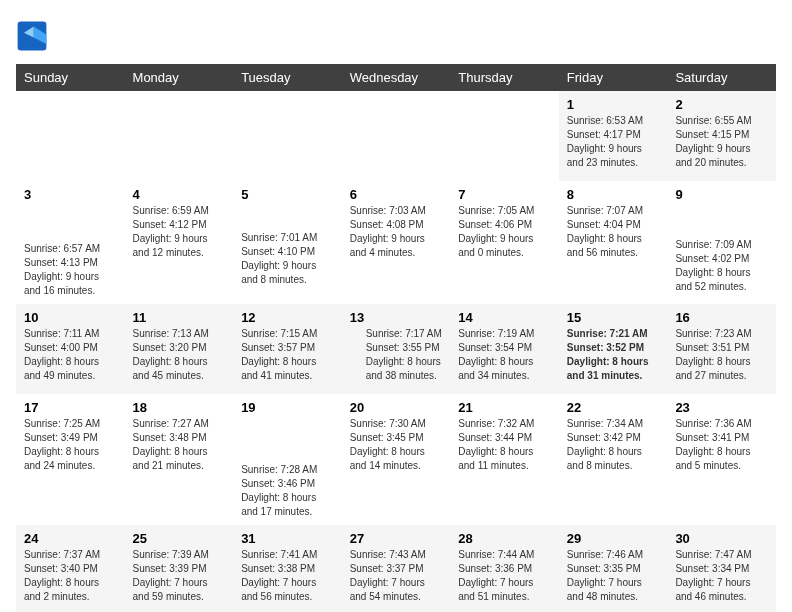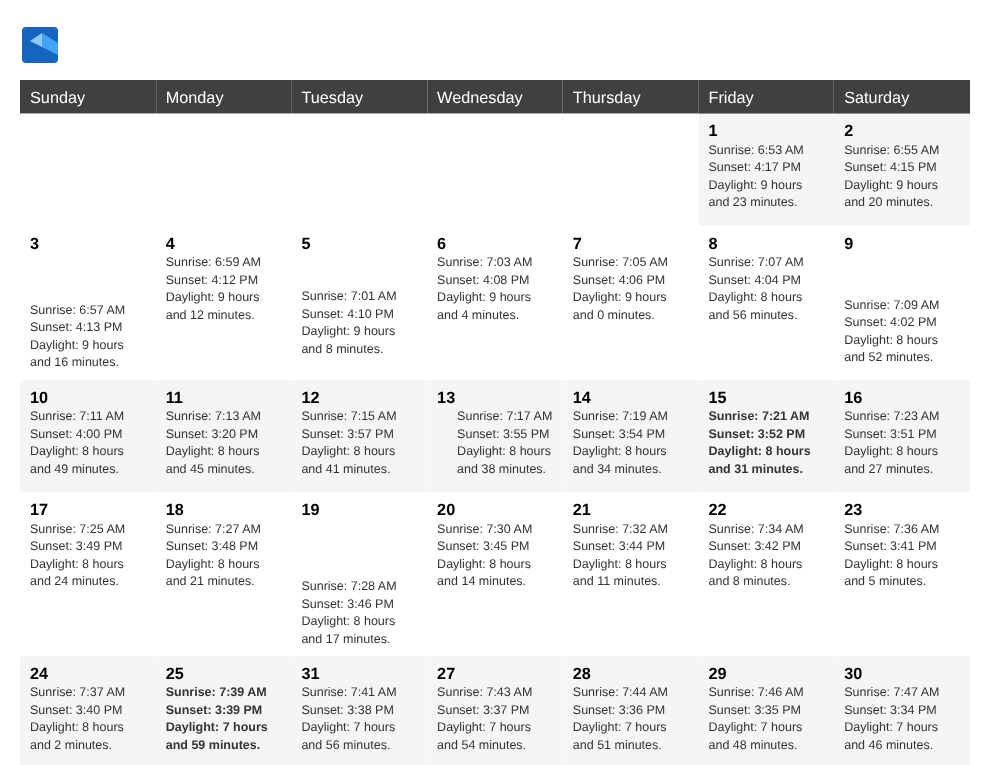--- a/index.html
+++ b/index.html
@@ -281,21 +281,21 @@
       </tr>
       <tr>
         <td>
           <span class="day-num">24</span>
           <div class="day-info" style="white-space: pre-line;">Sunrise: 7:37 AM
 Sunset: 3:40 PM
 Daylight: 8 hours and 2 minutes.</div>
         </td>
         <td>
           <span class="day-num">25</span>
-          <div class="day-info" style="white-space: pre-line; font-weight: bold;">Sunrise: 7:39 AM
+          <div class="day-info" style="white-space: pre-line;">Sunrise: 7:39 AM
 Sunset: 3:39 PM
 Daylight: 7 hours and 59 minutes.</div>
         </td>
         <td>
           <span class="day-num">31</span>
           <div class="day-info" style="white-space: pre-line;">Sunrise: 7:41 AM
 Sunset: 3:38 PM
 Daylight: 7 hours and 56 minutes.</div>
         </td>
         <td>

